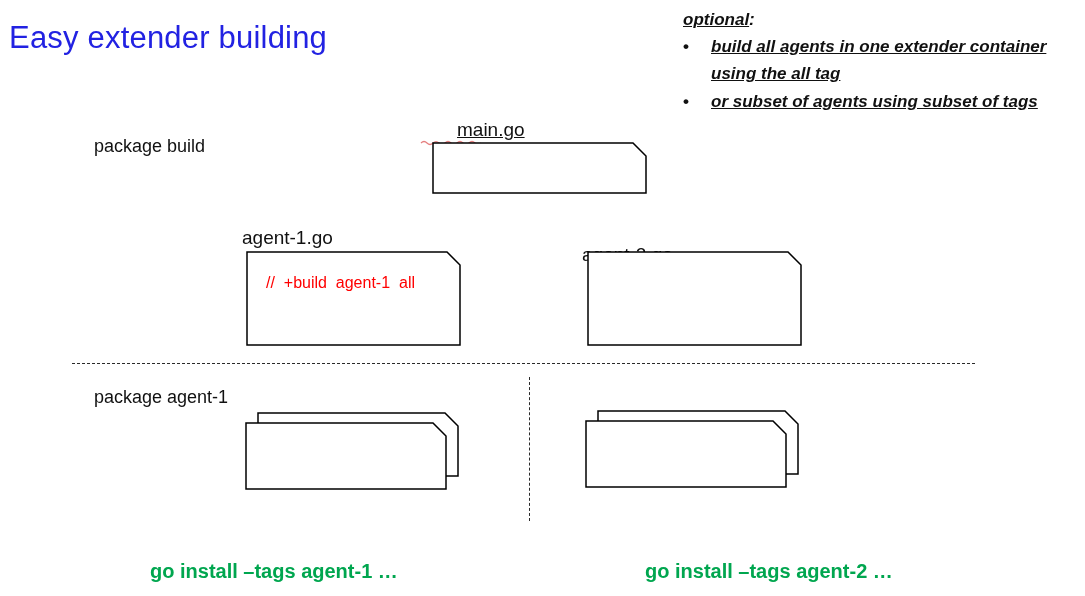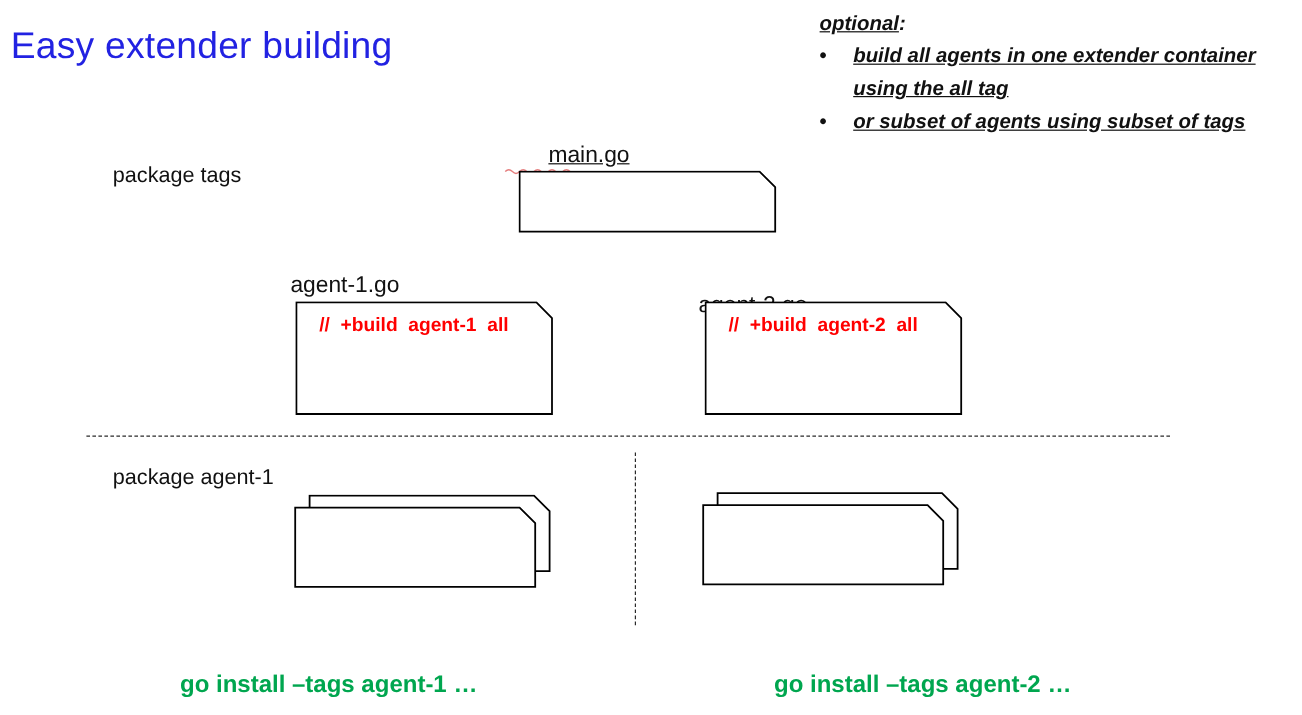--- a/index.html
+++ b/index.html
@@ -14,22 +14,23 @@
   }
   .notes{left:683px;top:6px;width:402px;font-size:17px;font-weight:bold;font-style:italic;line-height:1.6;}
   .notes-heading .nh-main{text-decoration:underline;}
   .bullet{display:flex;}
   .bullet .marker{width:28px;flex:0 0 28px;font-style:normal;}
   .bullet .btext{max-width:360px;text-decoration:underline;}
   .pkg-label{font-size:18px;}
   .file-label{font-size:19px;}
   .file-label.underlined{text-decoration:underline;}
   .code-red{
-    font-size:16px;font-weight:bold;white-space:pre;
+    font-size:16px;font-weight:normal;white-space:pre;
     color:var(--code-red,#f00);
+    margin-top:11px;
   }
   .cmd{
     font-size:20px;font-weight:bold;white-space:pre;
     color:var(--command-green,#00a64f);
   }
   .h-divider{left:72px;top:363px;width:903px;height:0;border-top:1.5px dashed #2a2a2a;}
   .v-divider{left:529px;top:377px;width:0;height:144px;border-left:1.5px dashed #2a2a2a;}
   .shape path{fill:#fff;stroke:#000;stroke-width:1.5;}
   .wavy path{fill:none;stroke:var(--spellcheck-red,#e57f7f);stroke-width:1.2;}
 </style>
@@ -45,41 +46,40 @@
     <div class="bullet">
       <span class="marker">•</span>
       <span class="btext">build all agents in one extender container using the all tag</span>
     </div>
     <div class="bullet">
       <span class="marker">•</span>
       <span class="btext">or subset of agents using subset of tags</span>
     </div>
   </div>
 
-  <div class="abs pkg-label" style="left:94px;top:136px;">package tags</div>
+  <div class="abs pkg-label" style="left:94px;top:136px;">package build</div>
 
   <div class="abs file-label underlined" style="left:421px;top:119px;margin-left:36px;">main.go</div>
   <svg class="abs wavy" style="left:420px;top:140px;" width="70" height="6" viewBox="0 0 70 6">
     <path d="M1 3 q3 -3 6 0 t6 0 t6 0 t6 0 t6 0 t6 0 t6 0 t6 0 t6 0 t6 0"></path>
   </svg>
   <svg class="abs shape" style="left:432px;top:142px;" width="216" height="53" viewBox="0 0 216 53">
     <path d="M1 1 H201 L214 14 V51 H1 Z"></path>
   </svg>
 
   <div class="abs file-label" style="left:242px;top:227px;">agent-1.go</div>
   <svg class="abs shape" style="left:246px;top:251px;" width="216" height="96" viewBox="0 0 216 96">
     <path d="M1 1 H201 L214 14 V94 H1 Z"></path>
   </svg>
   <div class="abs code-red" style="left:266px;top:263px;">//  +build  agent-1  all</div>
 
   <div class="abs file-label" style="left:582px;top:244px;">agent-2.go</div>
   <svg class="abs shape" style="left:587px;top:251px;" width="216" height="96" viewBox="0 0 216 96">
     <path d="M1 1 H201 L214 14 V94 H1 Z"></path>
   </svg>
-  <div class="abs code-red" style="left:607px;top:263px;">//  +build  agent-2  all</div>
 
   <div class="abs h-divider"></div>
   <div class="abs v-divider"></div>
 
   <div class="abs pkg-label" style="left:94px;top:387px;">package agent-1</div>
 
   <svg class="abs shape" style="left:245px;top:412px;" width="215" height="79" viewBox="0 0 215 79">
     <path d="M13 1 H200 L213 14 V64 H13 Z"></path>
     <path d="M1 11 H188 L201 24 V77 H1 Z"></path>
   </svg>

